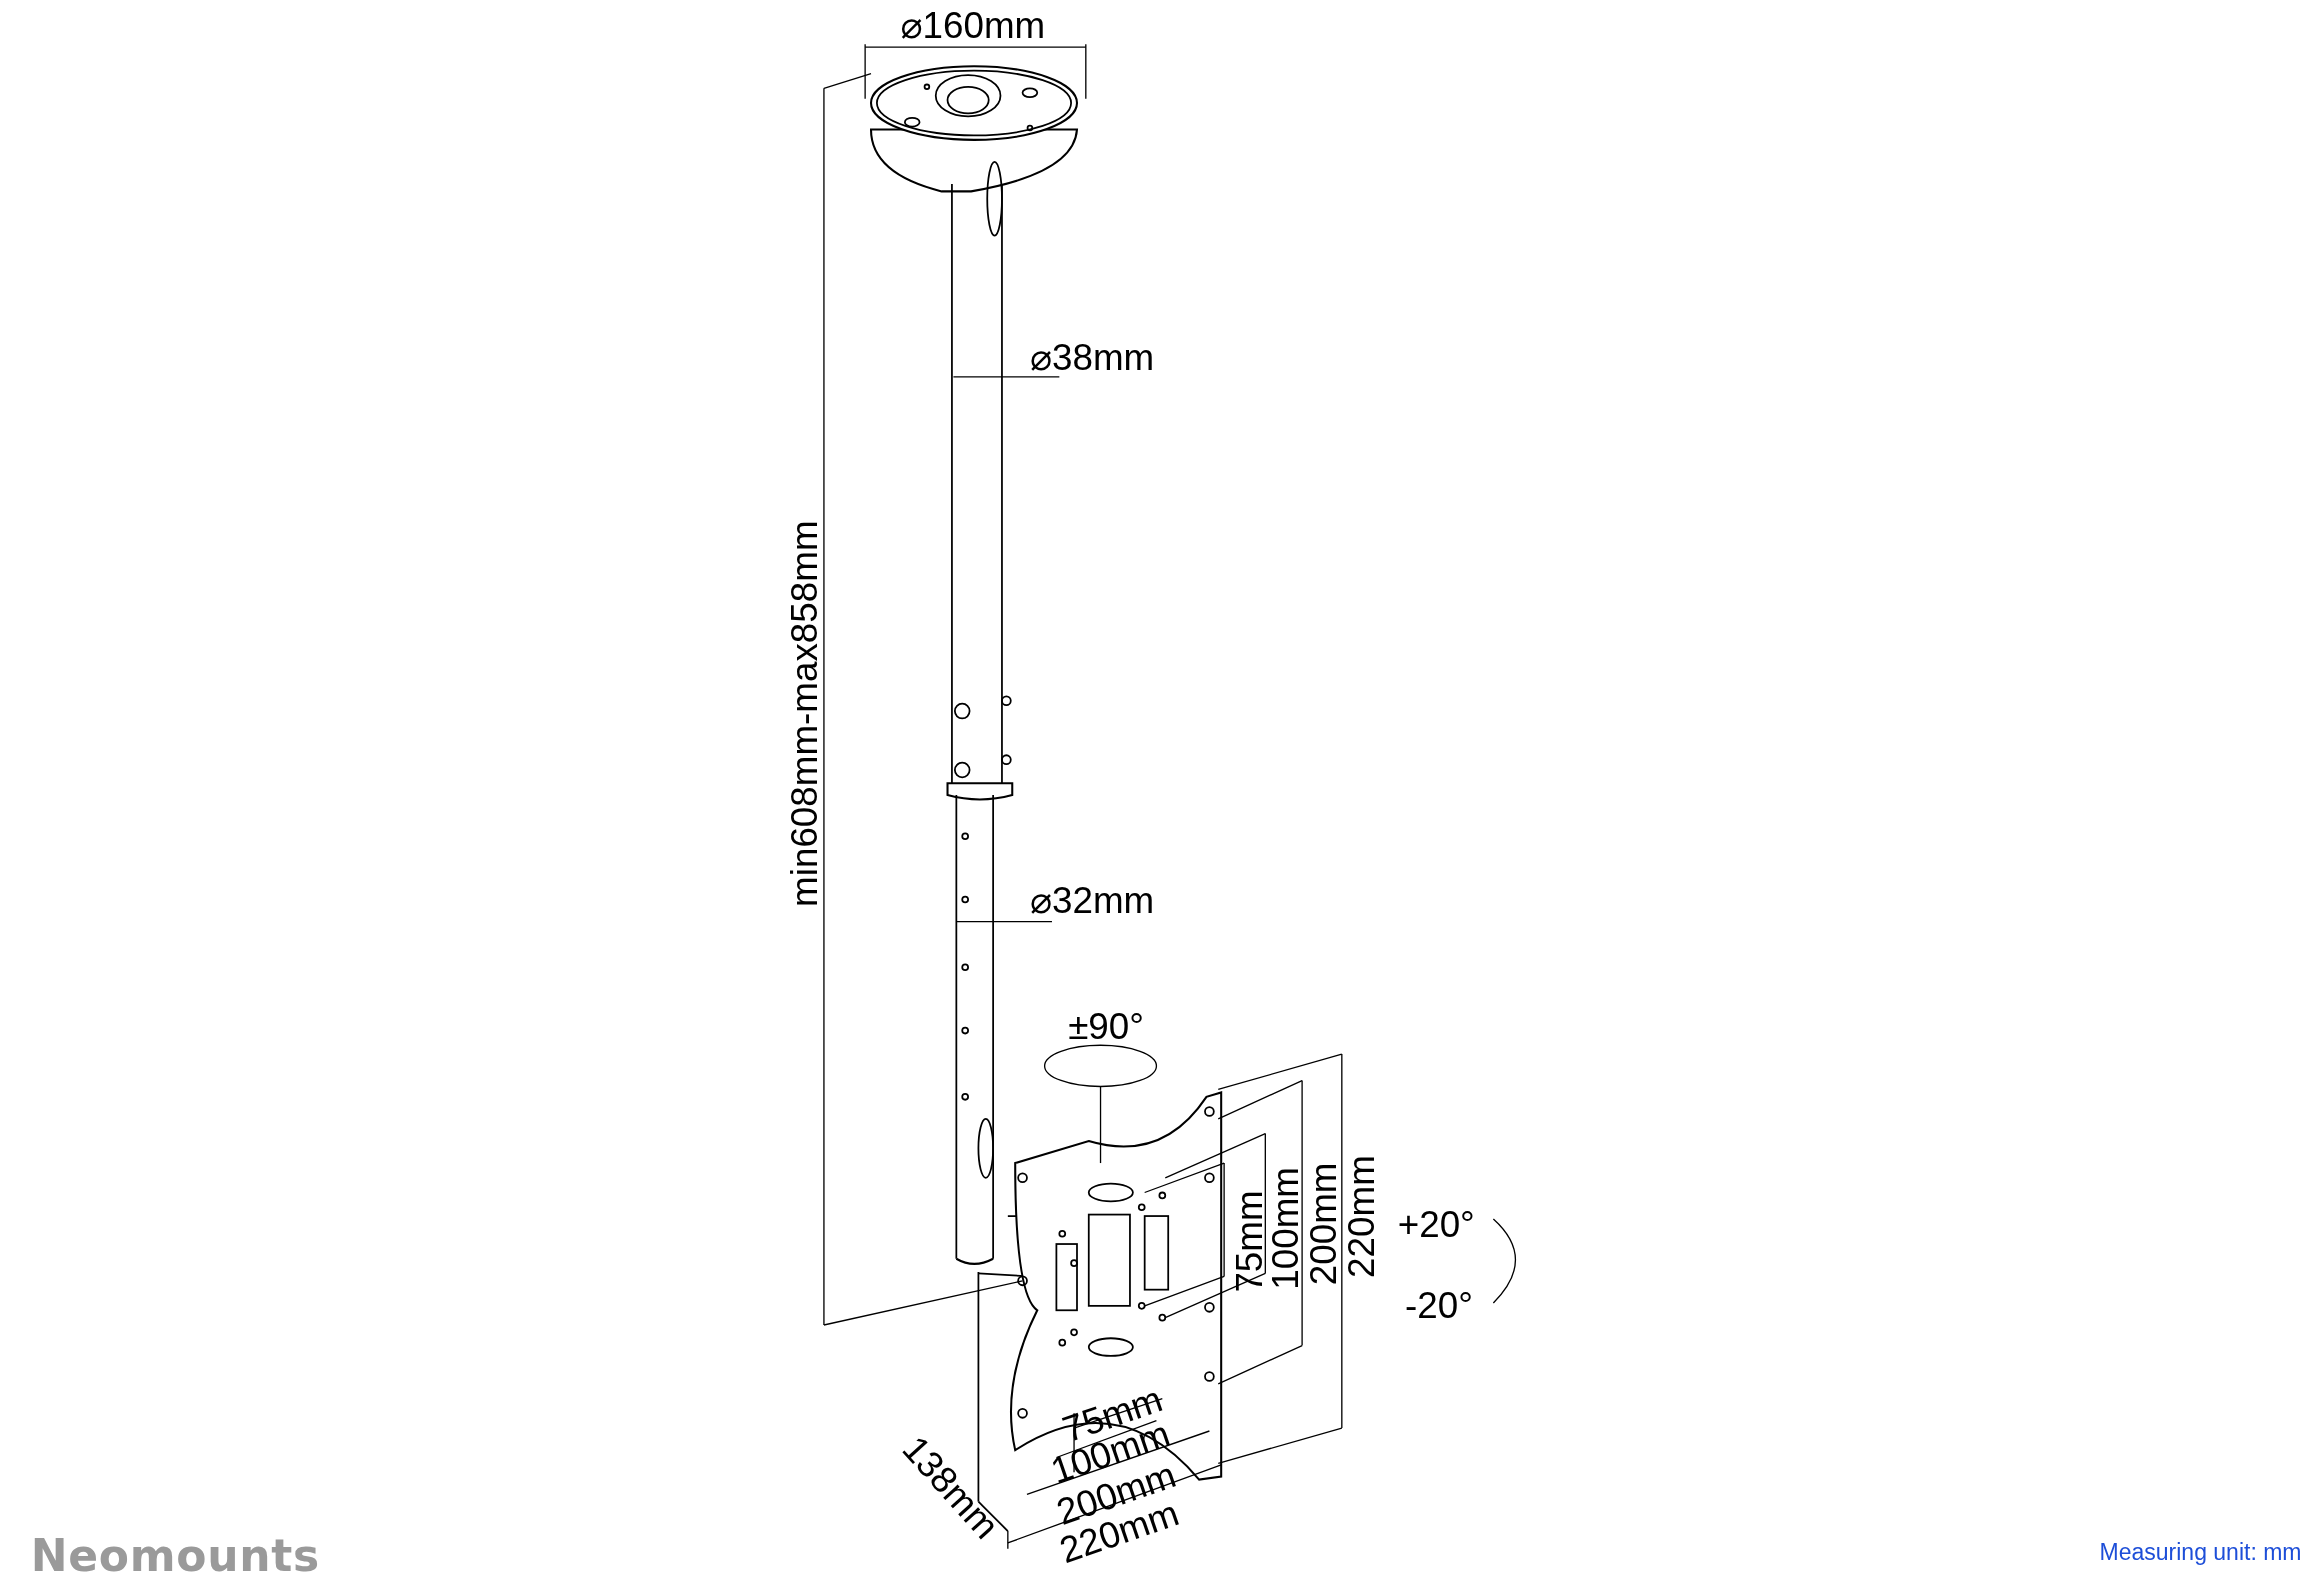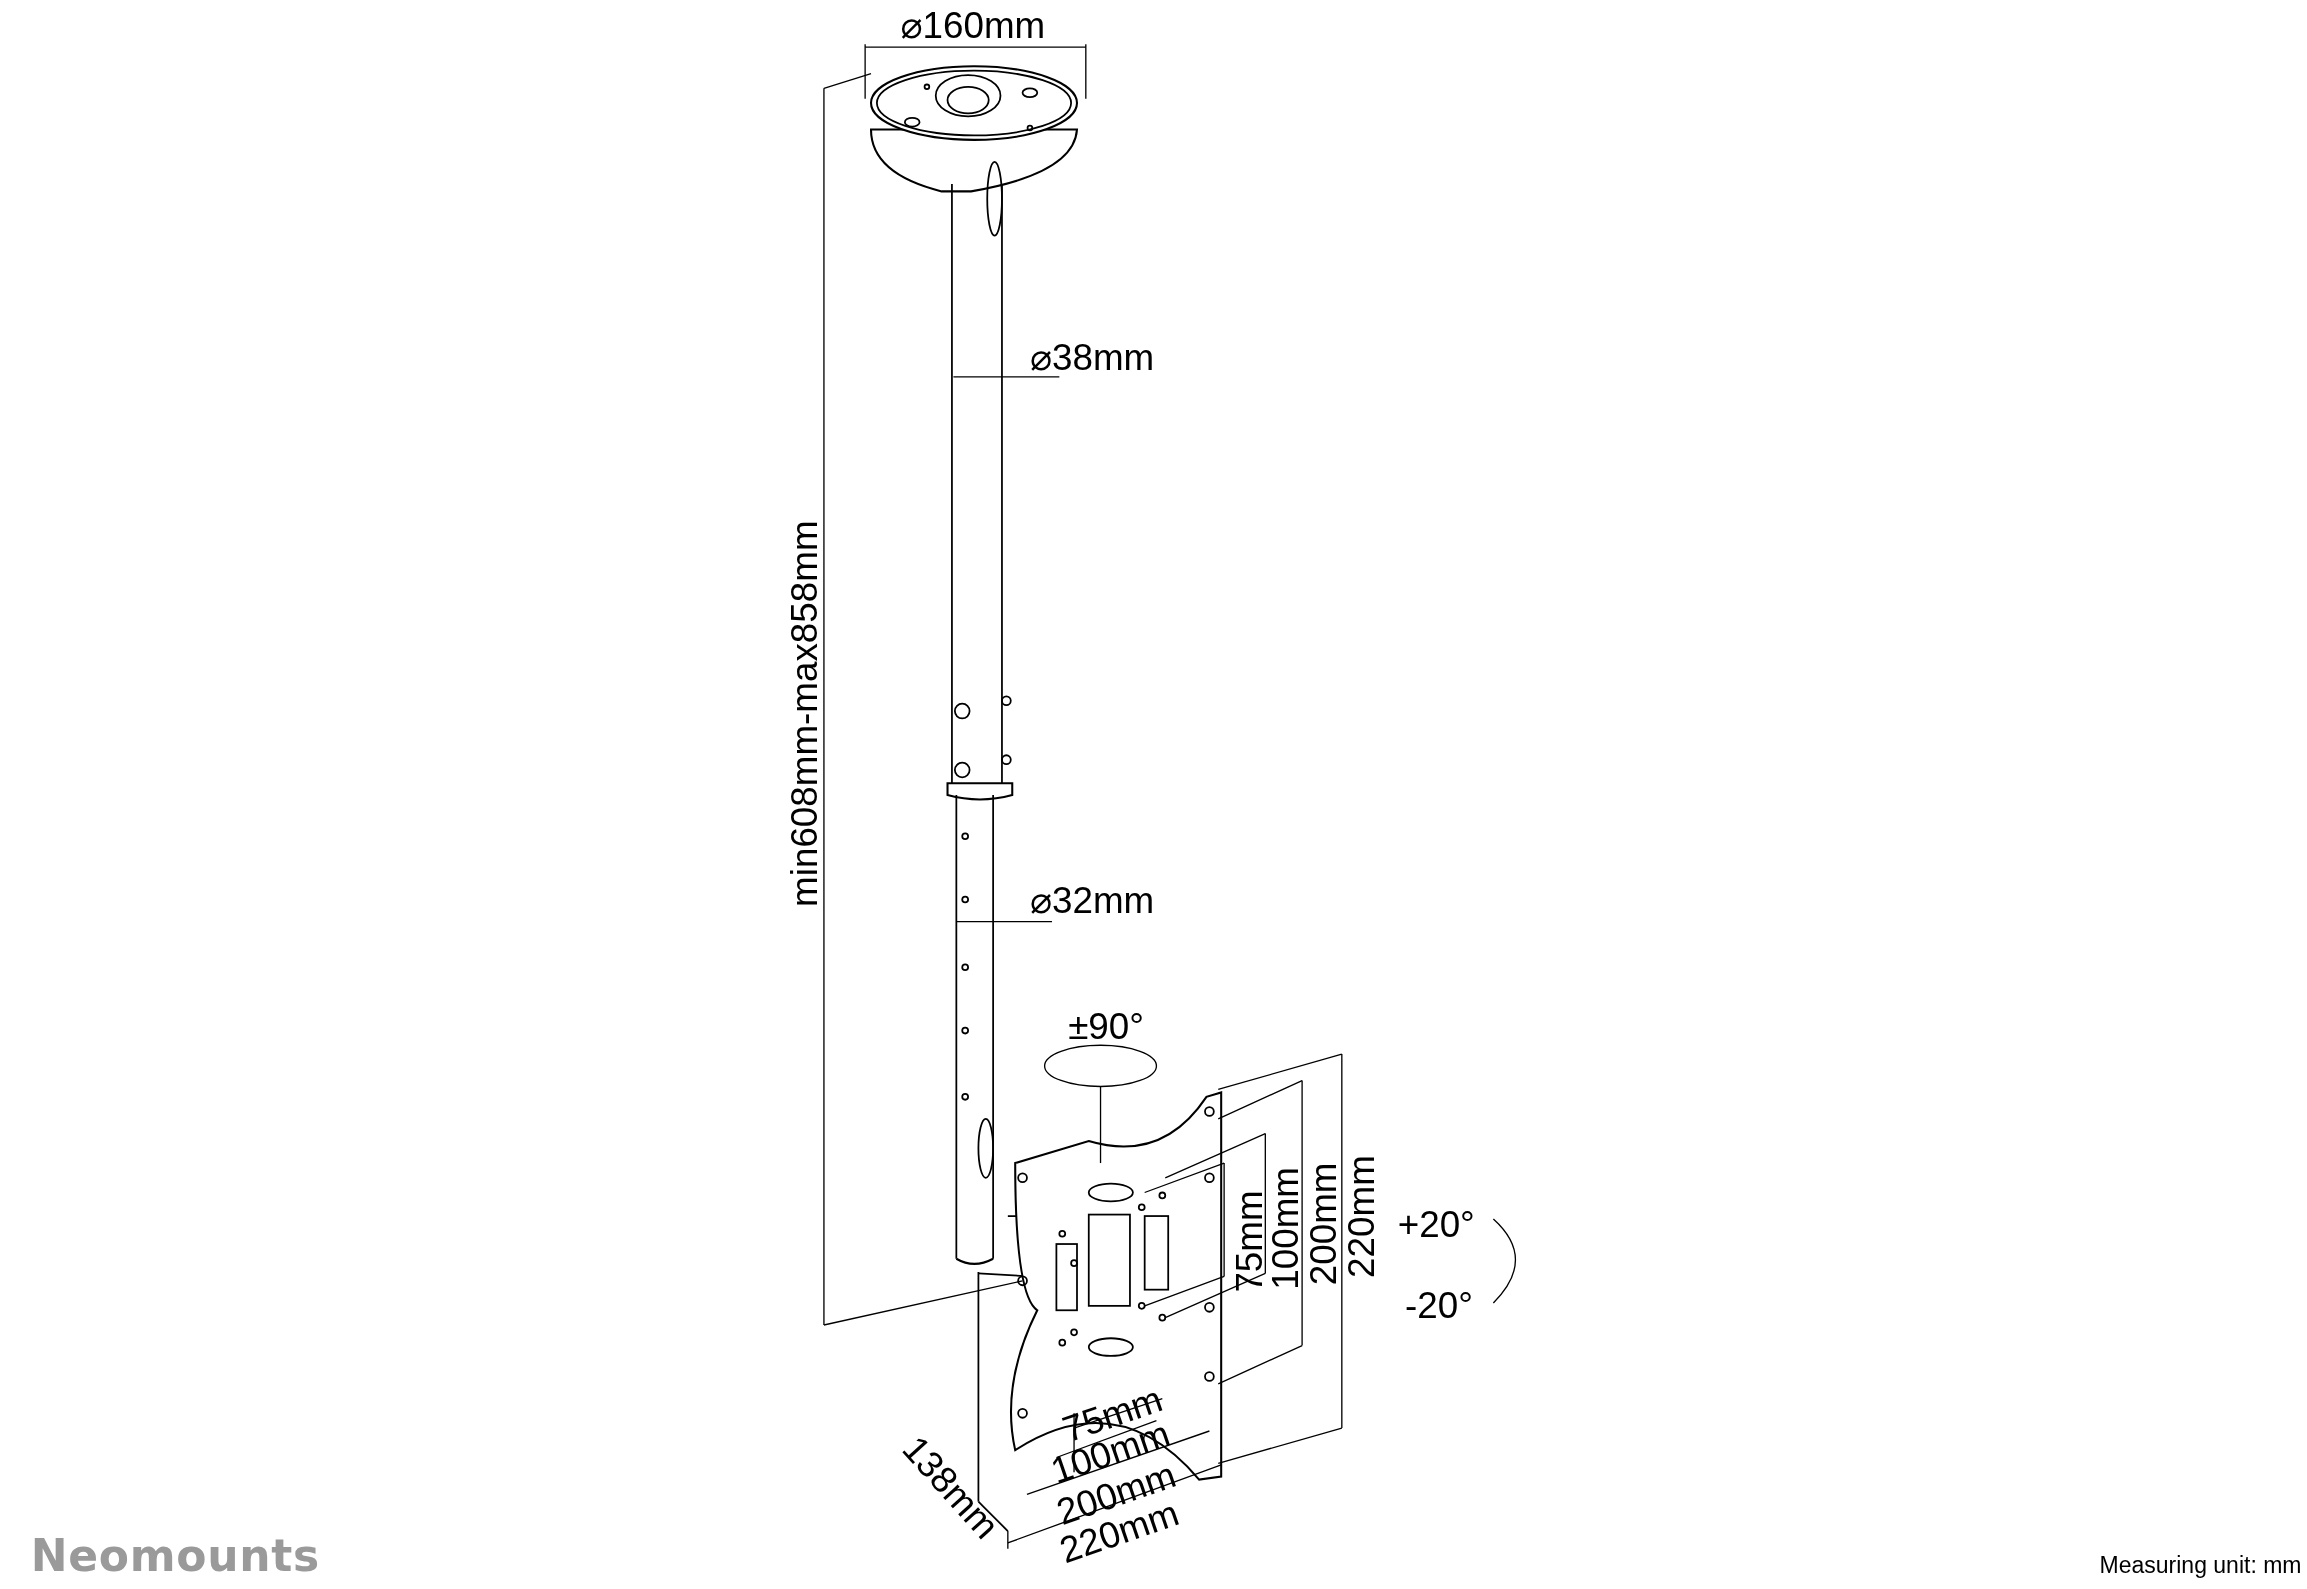--- a/index.html
+++ b/index.html
@@ -3,21 +3,21 @@
 <meta charset="utf-8">
 <style>
   html,body{margin:0;padding:0;background:#fff;}
   body{width:2307px;height:1590px;overflow:hidden;position:relative;font-family:"Liberation Sans",sans-serif;}
   #drawing{position:absolute;left:0;top:0;width:2307px;height:1590px;}
   .ln{fill:none;stroke:#000;stroke-width:1.2;}
   .ln2{fill:#fff;stroke:#000;stroke-width:1.4;}
   .dim{fill:none;stroke:#000;stroke-width:0.9;}
   .lbl{font-family:"Liberation Sans",sans-serif;font-size:25px;fill:#000;}
   .brand{position:absolute;left:2.7px;bottom:9.5px;font-family:"DejaVu Sans",sans-serif;font-weight:bold;font-size:44px;color:#9a9a9a;letter-spacing:0.7px;margin-left:28px;}
-  .unit{position:absolute;right:5.5px;bottom:11px;font-family:"Liberation Sans",sans-serif;font-size:23px;color:#000000;}
+  .unit{position:absolute;right:5.5px;bottom:24px;font-family:"Liberation Sans",sans-serif;font-size:23px;color:#1d4ed8;}
 </style>
 </head>
 <body>
 
 <svg id="drawing" viewBox="0 0 1568 1080" preserveAspectRatio="none" xmlns="http://www.w3.org/2000/svg">
 
   <g>
     <path class="ln2" d="M592 88 Q592 118 640 130 L660 130 Q730 118 732 88 Z"></path>
     <ellipse class="ln2" cx="662" cy="70" rx="70" ry="25"></ellipse>
     <ellipse class="ln" cx="662" cy="70" rx="66" ry="22"></ellipse>

